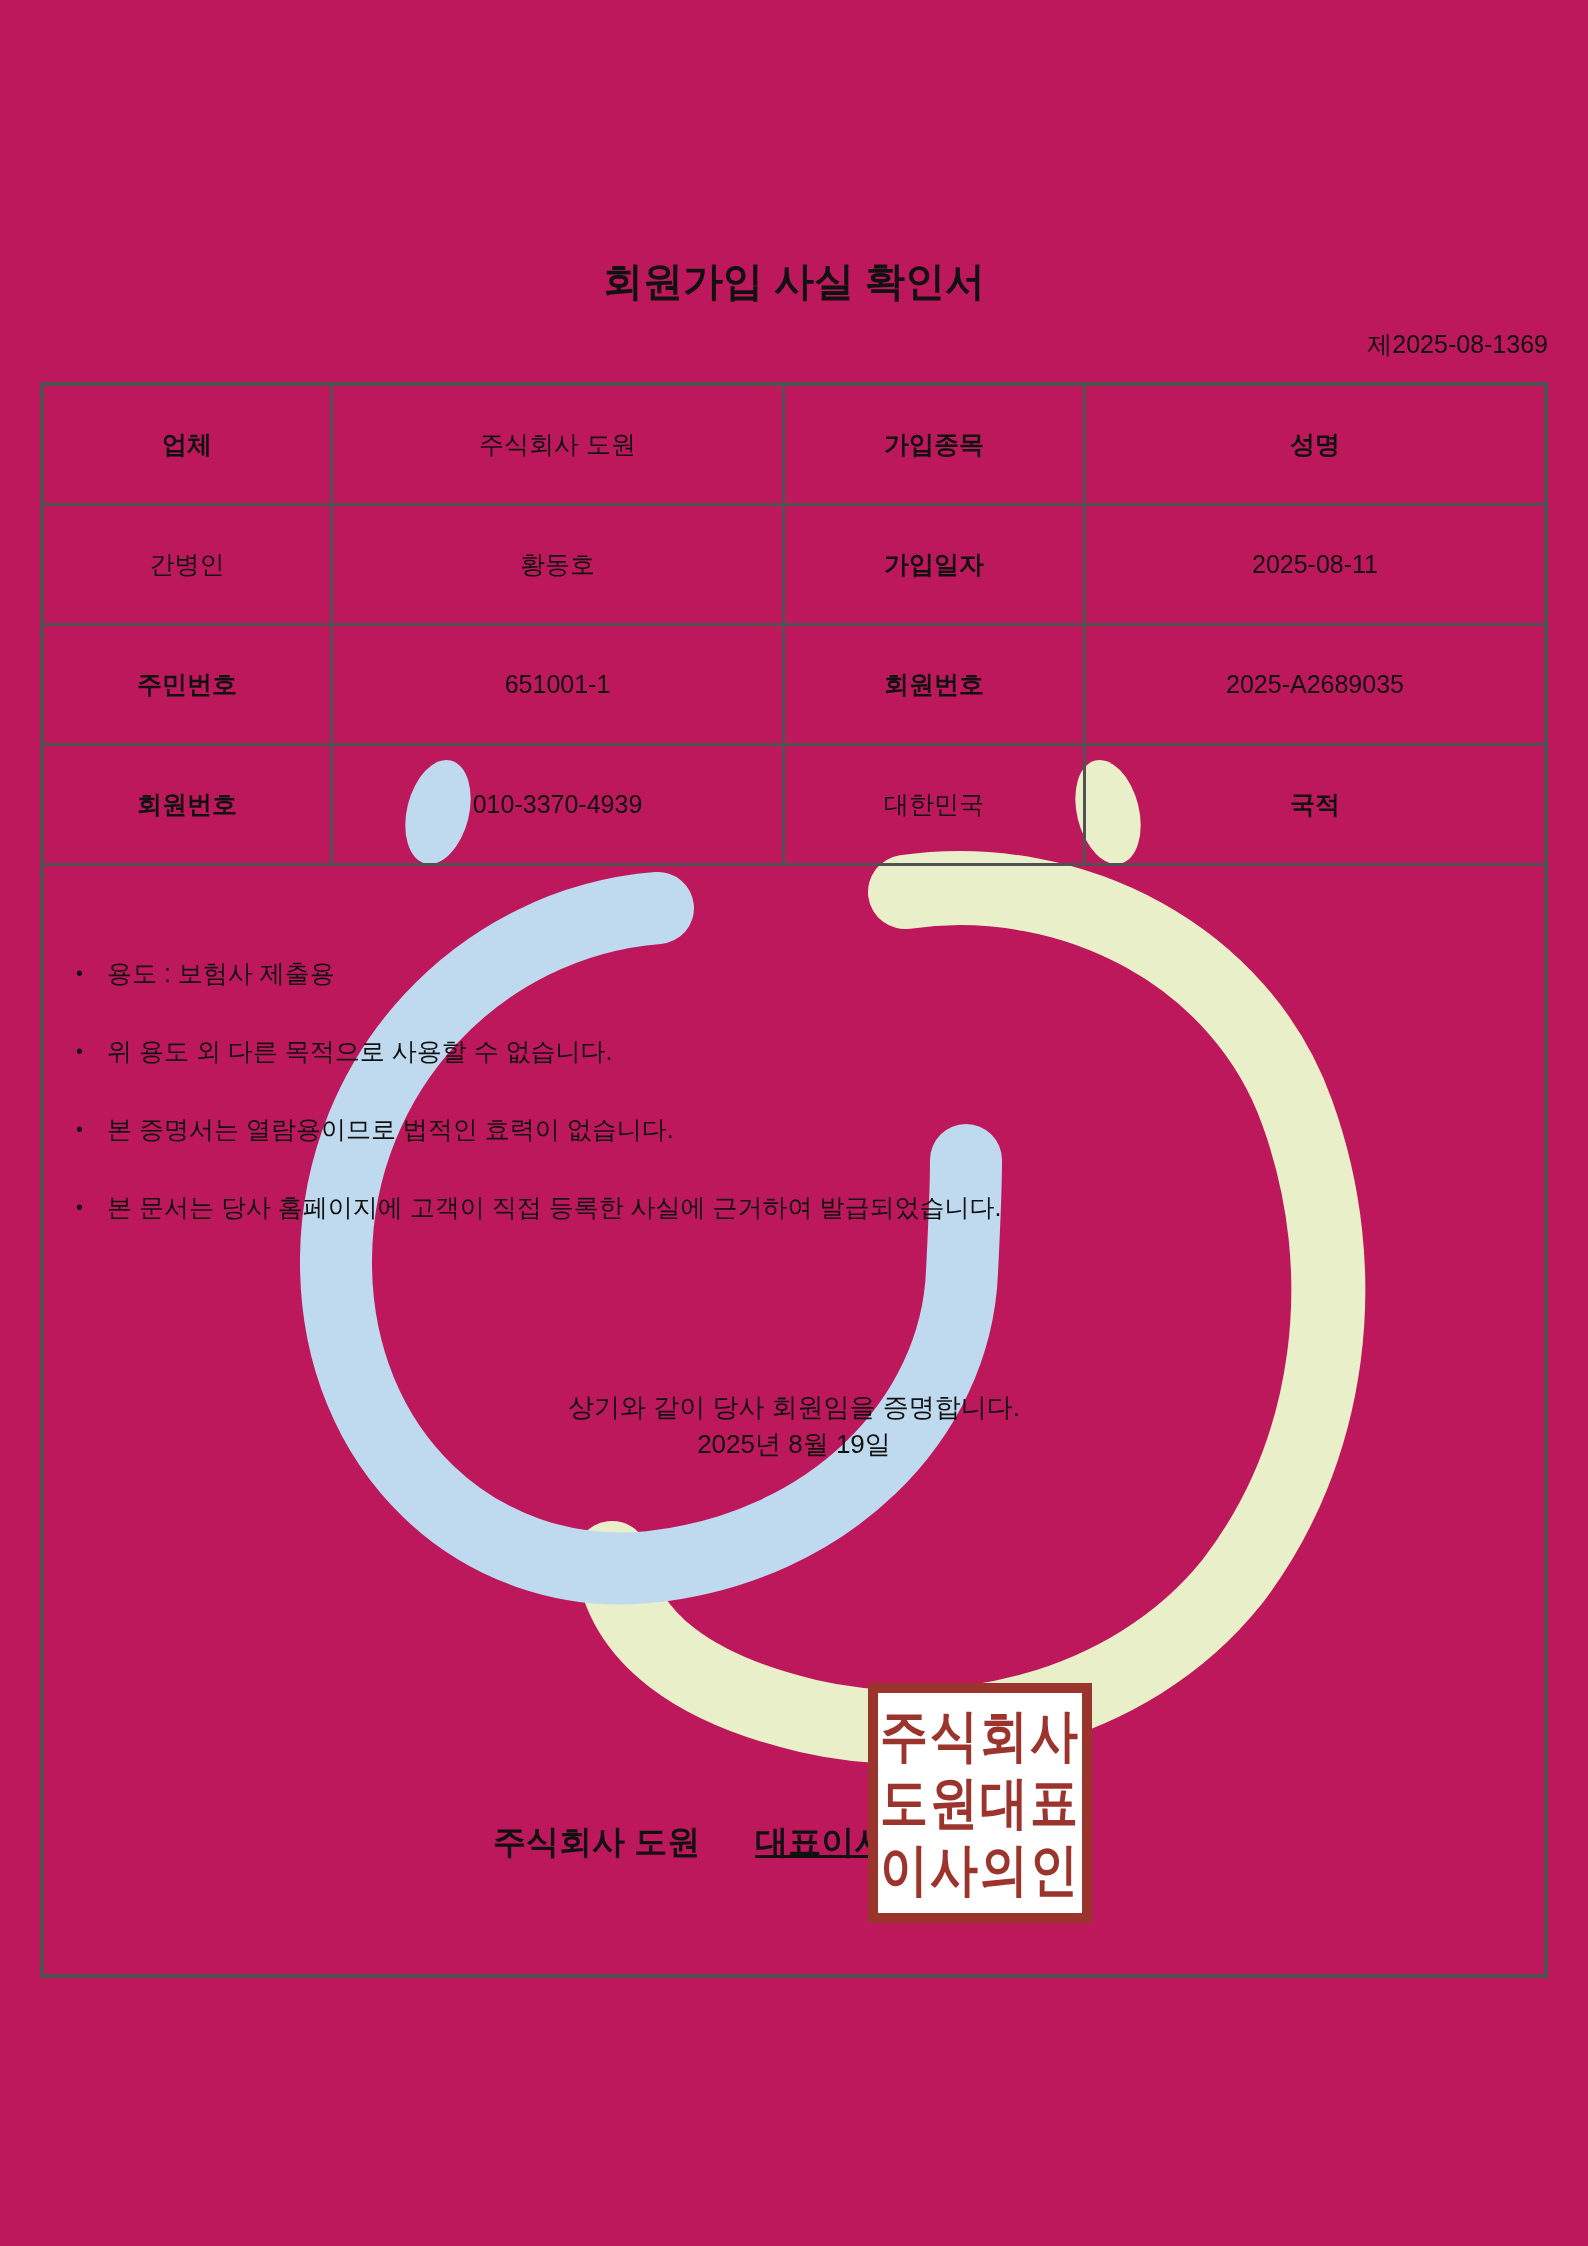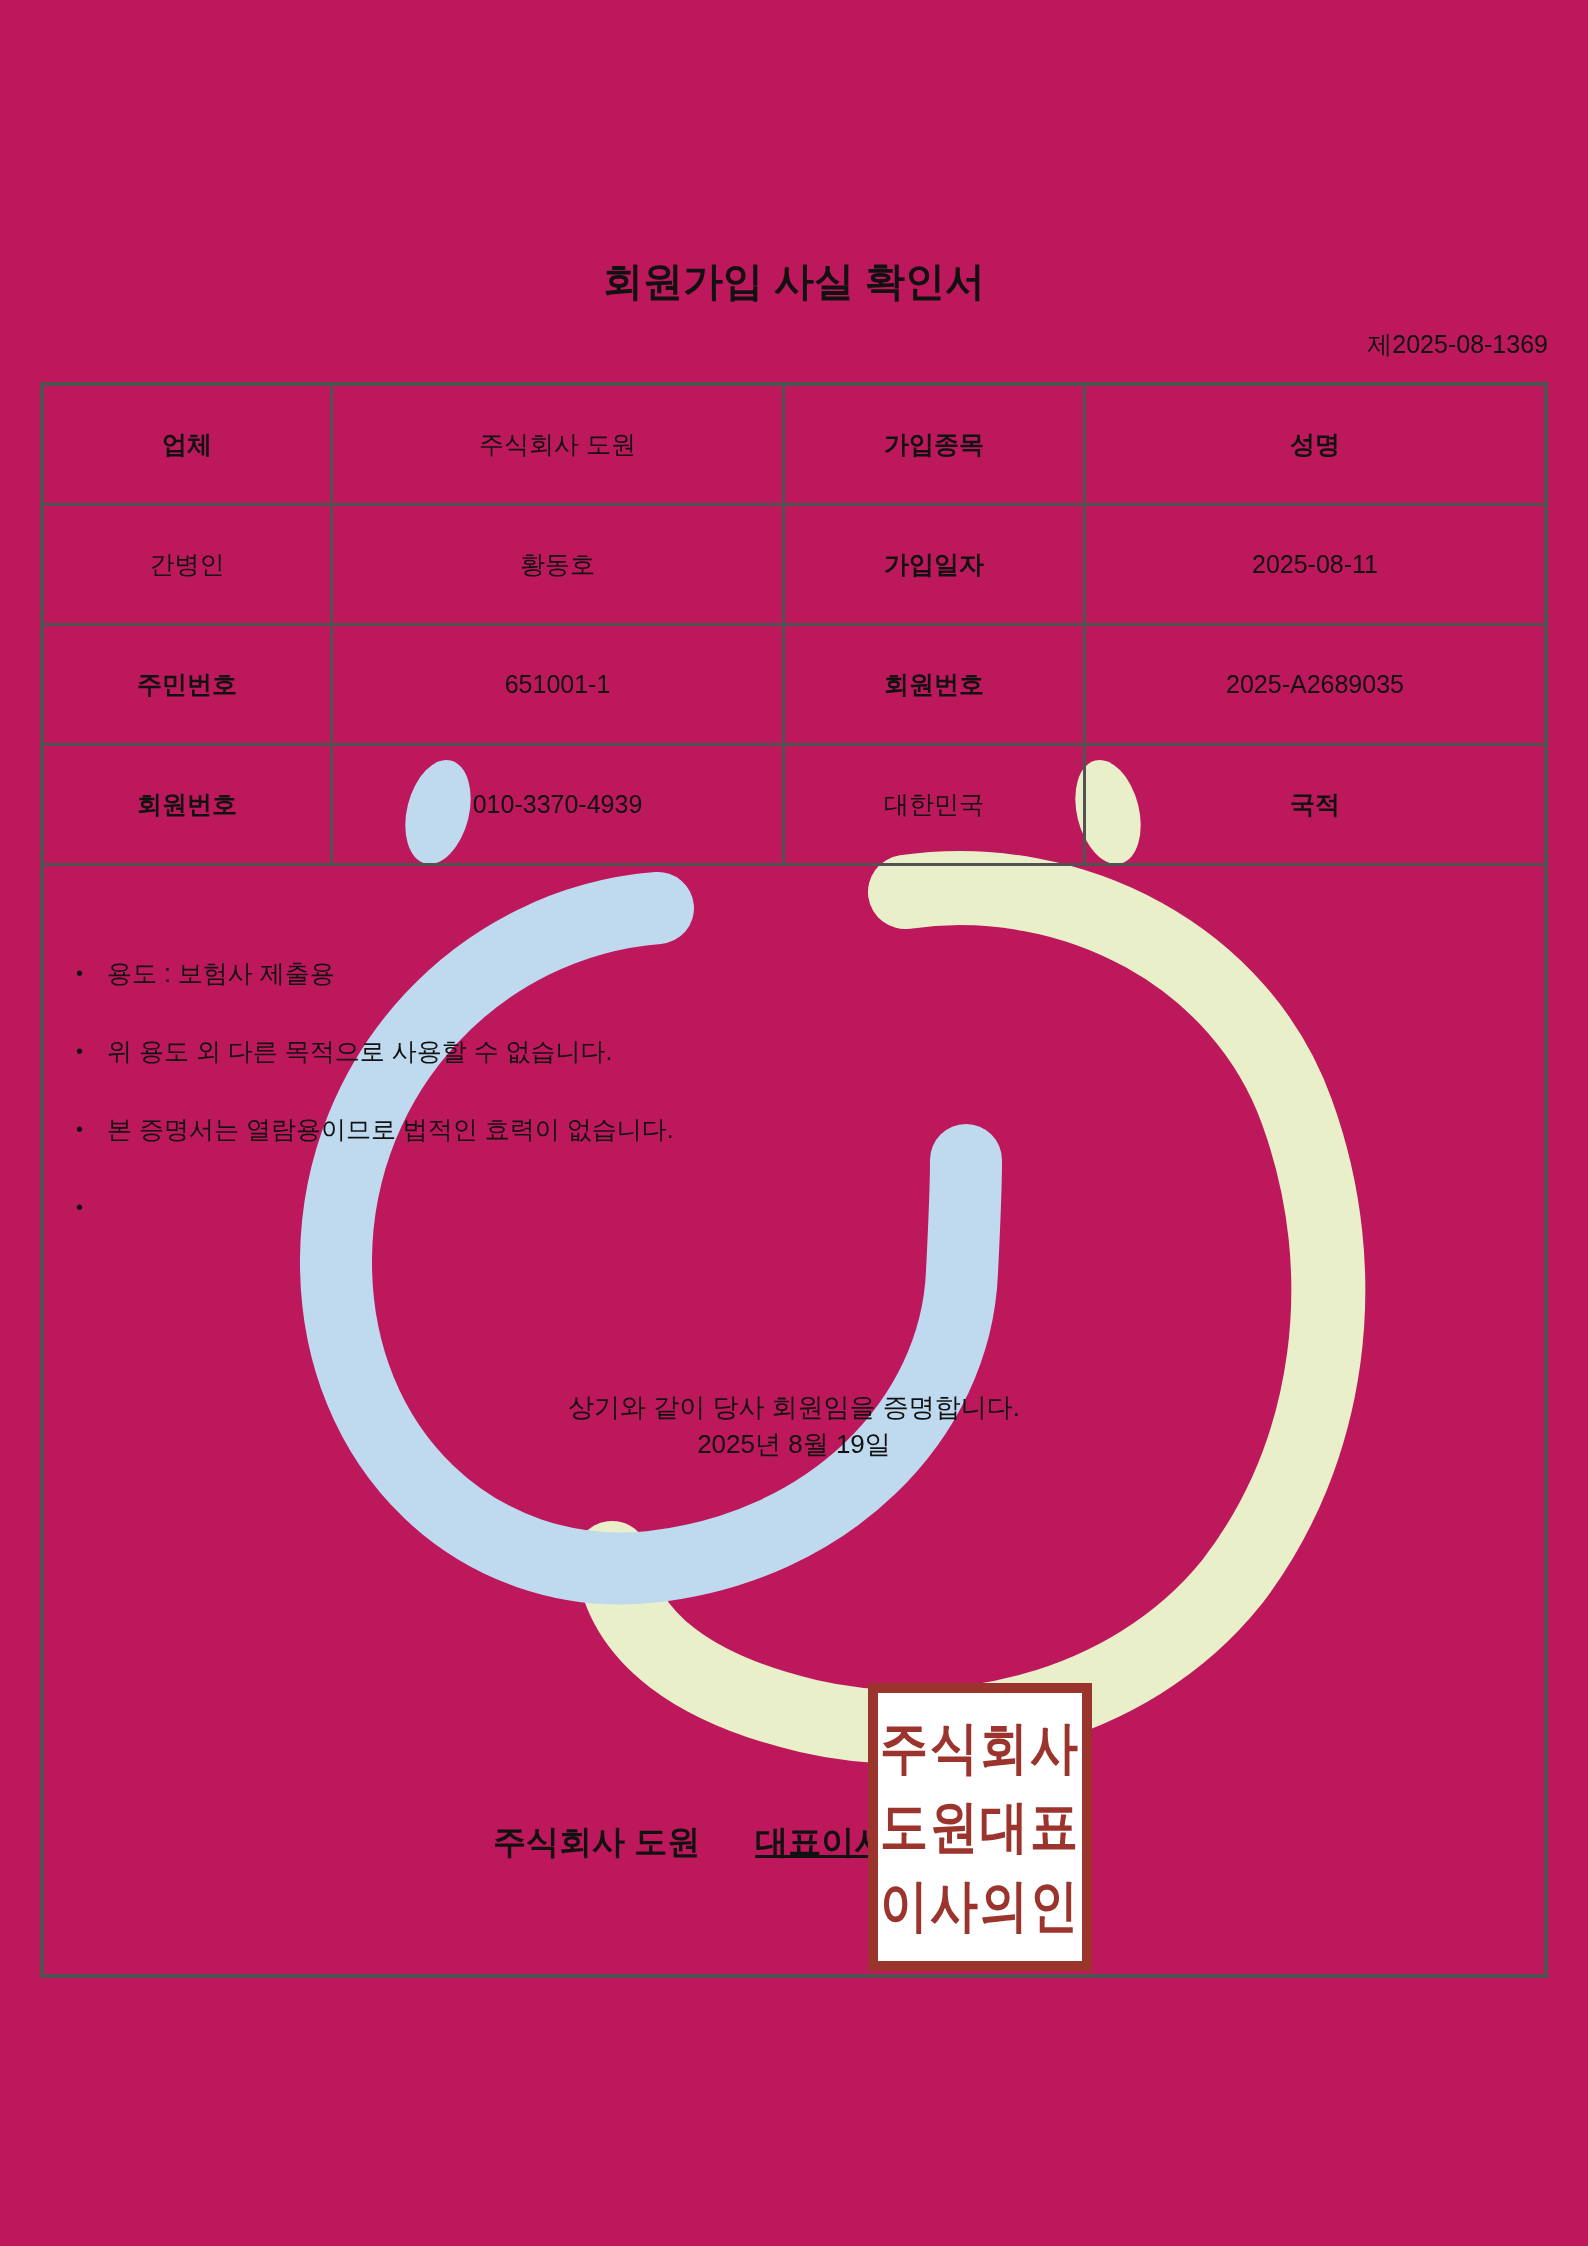--- a/index.html
+++ b/index.html
@@ -122,21 +122,21 @@
     color: #111;
   }
   .signature .signer-title { margin-left: 55px; text-decoration: underline; }
 
   
   .seal {
     position: absolute;
     left: 824px;
     top: 1297px;
     width: 224px;
-    height: 288px;
+    height: 240px;
     border: 10px solid #9c342e;
     background: #ffffff;
     display: flex;
     flex-direction: column;
     justify-content: space-evenly;
     align-items: center;
     padding: 4px 0;
   }
   .seal-row {
     font-size: 48px;
@@ -212,20 +212,21 @@
         <div class="note-line">
           <span class="note-bullet">•</span>
           <span>위 용도 외 다른 목적으로 사용할 수 없습니다.</span>
         </div>
         <div class="note-line">
           <span class="note-bullet">•</span>
           <span>본 증명서는 열람용이므로 법적인 효력이 없습니다.</span>
         </div>
         <div class="note-line">
           <span class="note-bullet">•</span>
+          <span>본 문서는 당사 홈페이지에 고객이 직접 등록한 사실에 근거하여 발급되었습니다.</span>
         </div>
       </div>
 
       <div class="statement">
         <div>상기와 같이 당사 회원임을 증명합니다.</div>
         <div>2025년 8월 19일</div>
       </div>
 
       <div class="signature">
         <span>주식회사 도원</span><span class="signer-title">대표이사</span>

